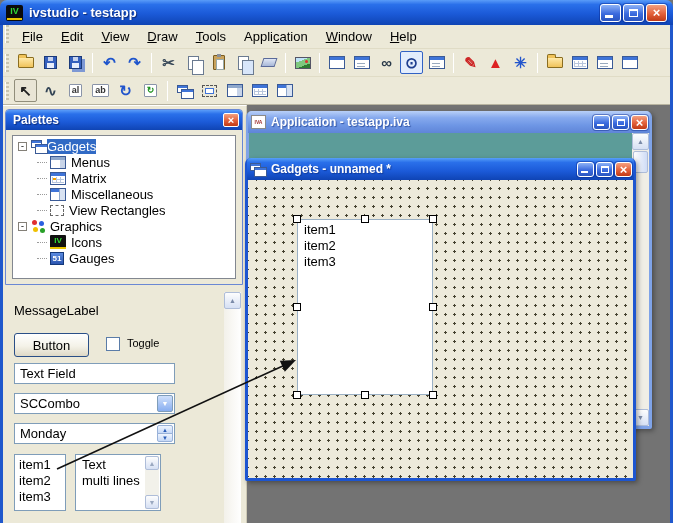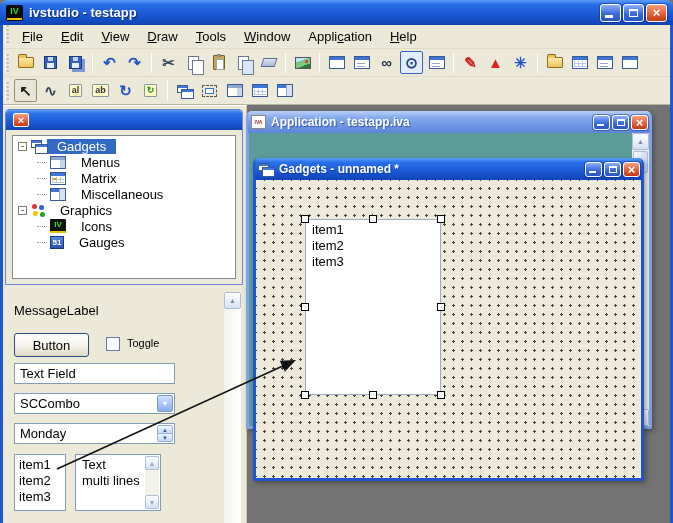--- a/index.html
+++ b/index.html
@@ -41,21 +41,21 @@
   .toolbar{position:absolute;left:3px;width:667px;height:28px;background:#ece9d8;
     display:flex;align-items:center;z-index:3;}
   #toolbar1{top:49px;border-bottom:1px solid #e0dcc6;}
   #toolbar2{top:77px;border-bottom:1px solid #b8b4a0;}
   .tbtn{width:23px;height:23px;display:flex;align-items:center;justify-content:center;
     border:1px solid transparent;border-radius:2px;margin:0 1px;flex:none;}
   .tbtn.active-tan{background:#e9e5d5;border-color:#918e7b;}
   .tbtn.active-blue{background:#e3edfc;border-color:#3162c4;}
   .tsep{width:1px;height:20px;background:#c8c4b2;border-right:1px solid #fff;margin:0 4px;flex:none;}
   .glyph{font-size:15px;font-weight:bold;line-height:1;}
-  .glyph.boxed{border:1px solid #8a94a8;background:#fef9c3;font-size:9px;font-weight:bold;
+  .glyph.boxed{border:1px solid #8a94a8;background:#ffffff;font-size:9px;font-weight:bold;
     padding:1px 2px;border-radius:1px;line-height:1;}
 
   
   .shp{display:inline-block;position:relative;flex:none;vertical-align:middle;}
   .sh-folder{width:16px;height:11px;background:linear-gradient(180deg,#ffe9a8,#f0c35a);
     border:1px solid #8a6d1f;border-radius:1px;}
   .sh-folder::before{content:"";position:absolute;left:-1px;top:-4px;width:7px;height:3px;
     background:#f0c35a;border:1px solid #8a6d1f;border-bottom:none;border-radius:2px 2px 0 0;}
   .sh-floppy{width:13px;height:13px;background:#3560bd;border:1px solid #1b3a7a;}
   .sh-floppy::before{content:"";position:absolute;left:2px;bottom:0;width:7px;height:5px;background:#e8eefc;}
@@ -116,21 +116,21 @@
   .pal-close::before{content:"\00d7";color:#fff;font:bold 11px/1 "Liberation Sans",sans-serif;}
   .treebox{position:absolute;left:6px;top:25px;right:6px;bottom:5px;background:#fff;
     border:1px solid #828790;padding:2px 2px;overflow:hidden;}
   .trow{display:flex;align-items:center;height:16px;font-size:13px;white-space:nowrap;}
   .trow.lvl0{padding-left:3px;}
   .trow.lvl1{padding-left:22px;}
   .trow.lvl1::before{content:"";width:10px;border-top:1px dotted #9a9a9a;margin-right:3px;flex:none;}
   .expander{width:9px;height:9px;border:1px solid #848078;background:#fff;flex:none;
     font:9px/7px "DejaVu Sans Mono",monospace;text-align:center;margin-right:4px;color:#000;}
   .tic{margin-right:5px;}
-  .tlabel{padding:0 10px;line-height:15px;}
+  .tlabel{padding:0 0;line-height:15px;}
   .tlabel.selected{background:#316ac5;color:#fff;}
 
   
   .pw-label{position:absolute;left:14px;top:303px;font-size:13px;z-index:3;}
   .xp-btn{position:absolute;left:14px;top:333px;width:75px;height:24px;border:1px solid #2a4f87;border-radius:3px;
     background:linear-gradient(180deg,#fff,#f4f2e8 55%,#ded9c6);font-size:13px;
     display:flex;align-items:center;justify-content:center;z-index:3;}
   .xp-check{position:absolute;left:106px;top:337px;width:14px;height:14px;background:#fff;
     border:1px solid #5a7ca8;z-index:3;}
   .toggle-label{position:absolute;left:127px;top:337px;font-size:11px;z-index:3;}
@@ -178,21 +178,21 @@
   #appwin .client{background:#5c9c99;}
   .iva-icon{width:15px;height:14px;background:#fff;border:1px solid #8a8a8a;flex:none;}
   .iva-icon::before{content:"IVA";display:block;text-align:center;color:#a03030;
     font:bold 5px/13px "Liberation Sans",sans-serif;letter-spacing:0;}
   .vscroll{position:absolute;right:0;top:0;bottom:0;width:17px;background:#f0eee6;
     display:flex;flex-direction:column;}
   .vscroll .sb-btn{height:17px;color:#7a8aa8;}
   .vscroll .thumb{height:22px;margin:1px 1px;background:linear-gradient(90deg,#fdfdfd,#cfdcf6);
     border:1px solid #aebdd9;border-radius:2px;}
   .vscroll .spacer{flex:1;}
-  #gadwin{left:253px;top:158px;width:391px;height:323px;background:#1d55d0;z-index:11;}
+  #gadwin{left:245px;top:158px;width:391px;height:323px;background:#1d55d0;z-index:11;}
   #gadwin .titlebar{background:linear-gradient(180deg,#58a0f8 0%,#2a70ea 20%,#1b5ad8 60%,#0f44b4 100%);
     border-radius:4px 4px 0 0;margin:0 -1px;}
   .canvas{position:absolute;left:0;top:0;right:0;bottom:0;background-color:#edeadb;
     background-image:radial-gradient(circle,#44412f 1px,transparent 1.3px);
     background-size:9px 9px;background-position:4px 4px;}
   .canvas-widget{position:absolute;left:49px;top:39px;width:136px;height:176px;background:#fff;
     border:1px solid #9ab0c4;padding:2px 6px;}
   .cw-item{font-size:13px;line-height:16px;}
   .hd{position:absolute;width:8px;height:8px;background:#fff;border:1px solid #000;z-index:2;}
   .h-tl{left:-5px;top:-5px;} .h-tm{left:50%;margin-left:-4px;top:-5px;} .h-tr{right:-5px;top:-5px;}
@@ -221,22 +221,22 @@
   <div class="edge-r"></div>
 
   <div class="menubar">
     <span class="gripper"></span>
     <span style="display:flex;">
         <span class="menu-item"><u>F</u>ile</span>
         <span class="menu-item"><u>E</u>dit</span>
         <span class="menu-item"><u>V</u>iew</span>
         <span class="menu-item"><u>D</u>raw</span>
         <span class="menu-item"><u>T</u>ools</span>
+        <span class="menu-item">Appli<u>c</u>ation</span>
         <span class="menu-item"><u>W</u>indow</span>
-        <span class="menu-item">Appli<u>c</u>ation</span>
         <span class="menu-item"><u>H</u>elp</span>
       </span>
   </div>
 
   <div class="toolbar" id="toolbar1">
     <span class="gripper"></span>
     <span style="display:flex;align-items:center;">
         <span class="tbtn">
           <span class="shp sh-folder"></span>
         </span>
@@ -351,39 +351,44 @@
         <span class="tbtn">
           <span class="shp sh-spin"></span>
         </span>
       </span>
   </div>
 
   <div class="dock"></div>
 
   <div class="palwin">
     <div class="pal-title">
+      <span class="pal-title-text">Palettes</span>
       <span class="pal-close"></span>
     </div>
     <div class="treebox">
         <div class="trow lvl0">
           <span class="expander">-</span>
           <span class="shp tic sh-winpair"></span>
           <span class="tlabel selected">Gadgets</span>
         </div>
         <div class="trow lvl1">
           <span class="shp tic sh-menu"></span>
           <span class="tlabel">Menus</span>
         </div>
         <div class="trow lvl1">
           <span class="shp tic sh-wingrid ic-grid"></span>
           <span class="tlabel">Matrix</span>
         </div>
         <div class="trow lvl1">
           <span class="shp tic sh-spin"></span>
           <span class="tlabel">Miscellaneous</span>
+        </div>
+        <div class="trow lvl1">
+          <span class="shp tic ic-dashed"></span>
+          <span class="tlabel">View Rectangles</span>
         </div>
         <div class="trow lvl0">
           <span class="expander">-</span>
           <span class="shp tic ic-pinwheel"></span>
           <span class="tlabel">Graphics</span>
         </div>
         <div class="trow lvl1">
           <span class="shp tic ic-iv"></span>
           <span class="tlabel">Icons</span>
         </div>

